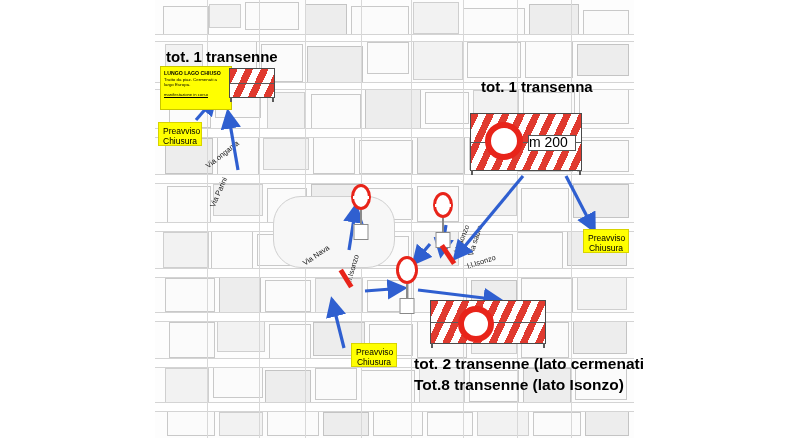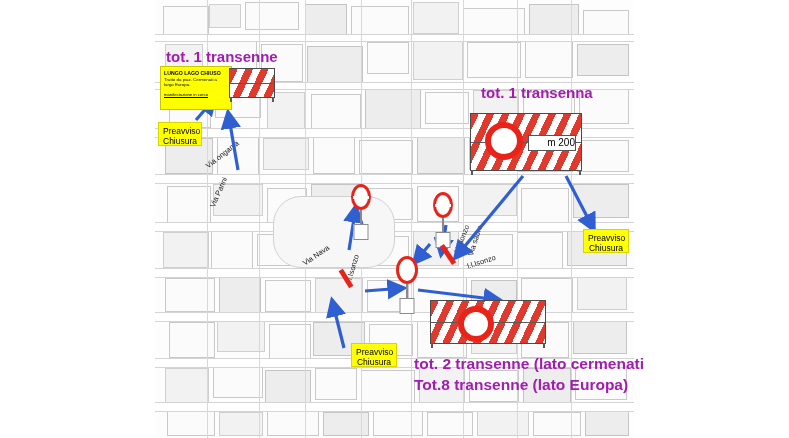--- a/index.html
+++ b/index.html
@@ -14,21 +14,21 @@
   }
   #map .paper{position:absolute;inset:0;background:#fdfdfd;}
   
   .blk{position:absolute;border:1px solid #c9c9c9;background:#fbfbfb;}
   .blk.g{background:#f2f2f2;border-color:#cfcfcf;}
   .blk.h{background:#ededed;border-color:#c4c4c4;}
   .rd{position:absolute;background:#ffffff;border-top:1px solid #d4d4d4;border-bottom:1px solid #d4d4d4;}
   .thin{position:absolute;background:#d8d8d8;}
 
   
-  .lbl{position:absolute;color:#a21caf;white-space:nowrap;}
+  .lbl{position:absolute;color:#000000;white-space:nowrap;}
   .tot{font-size:15px;font-weight:bold;}
   .tot-big{font-size:15.5px;font-weight:bold;}
 
   
   .yellow{
     position:absolute;background:#ffff00;border:1px solid #d8d400;
     font-size:8.5px;line-height:10px;color:#000;text-align:center;
     padding:3px 4px;box-sizing:border-box;
   }
   
@@ -75,21 +75,21 @@
   
   .ringbig{
     position:absolute;border-radius:50%;border:6px solid #e8241a;background:#ffffff;
     box-sizing:border-box;
   }
   .ringbig .b{position:absolute;left:14%;right:14%;top:43%;height:14%;background:#ffffff;}
 
   
   .mtag{
     position:absolute;background:#ffffff;border:1px solid #555;
-    font-size:10px;color:#000;text-align:right;line-height:13px;height:14px;
+    font-size:14px;color:#000;text-align:left;line-height:13px;height:14px;
   }
 
   
   svg.arrows{position:absolute;left:0;top:0;width:789px;height:438px;overflow:visible;pointer-events:none;}
 
   
   .st{position:absolute;font-size:7.5px;color:#1a1a1a;white-space:nowrap;transform-origin:left top;}
 </style>
 </head>
 <body>
@@ -269,21 +269,21 @@
 
   <div class="barrier legs" style="left:229px;top:68px;width:46px;height:30px;">
     <div class="split"></div>
   </div>
 
   <div class="yellow" style="left:158px;top:122px;width:44px;height:24px;">
     <div>Preavviso</div>
     <div>Chiusura</div>
   </div>
 
-  <div class="lbl tot" style="left:481px;top:84px;">tot. 1 transenna</div>
+  <div class="lbl tot" style="left:481px;top:78px;">tot. 1 transenna</div>
 
   <div class="barrier legs" style="left:470px;top:113px;width:112px;height:58px;">
     <div class="split"></div>
   </div>
   <div class="ringbig" style="left:485px;top:122px;width:38px;height:38px;">
     <div class="b"></div>
   </div>
   <div class="mtag" style="left:528px;top:135px;width:46px;">m 200</div>
 
   <div class="yellow" style="left:583px;top:229px;width:46px;height:24px;">
@@ -324,15 +324,15 @@
   <div class="ringbig" style="left:458px;top:306px;width:36px;height:36px;">
     <div class="b"></div>
   </div>
 
   <div class="yellow" style="left:351px;top:343px;width:46px;height:24px;">
     <div>Preavviso</div>
     <div>Chiusura</div>
   </div>
 
   <div class="lbl tot-big" style="left:414px;top:355px;">tot. 2 transenne (lato cermenati</div>
-  <div class="lbl tot-big" style="left:414px;top:376px;">Tot.8 transenne (lato Europa)</div>
+  <div class="lbl tot-big" style="left:414px;top:376px;">Tot.8 transenne (lato Isonzo)</div>
 
 </div>
 
 </body></html>

